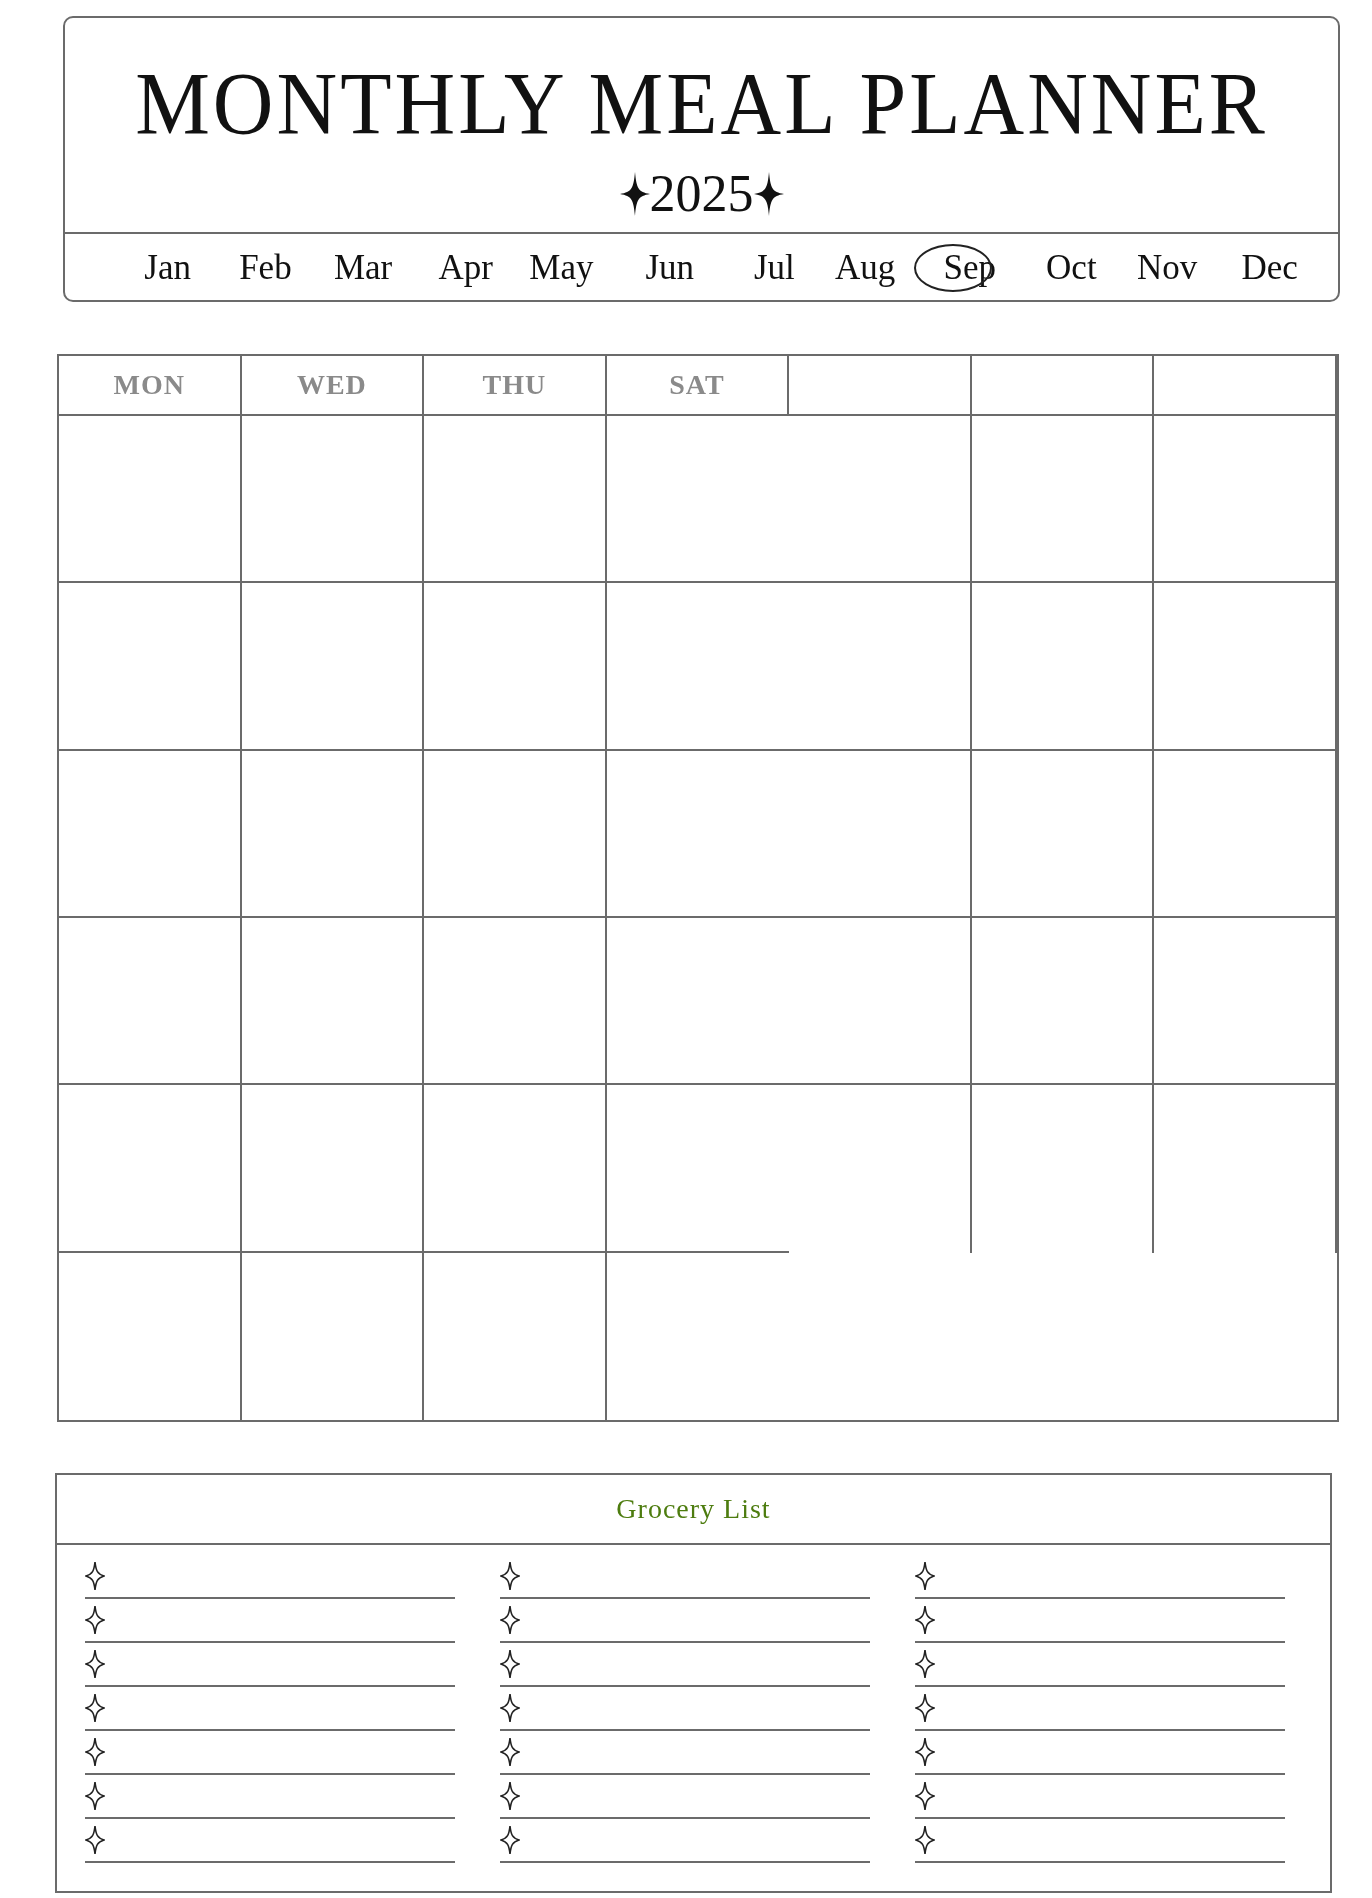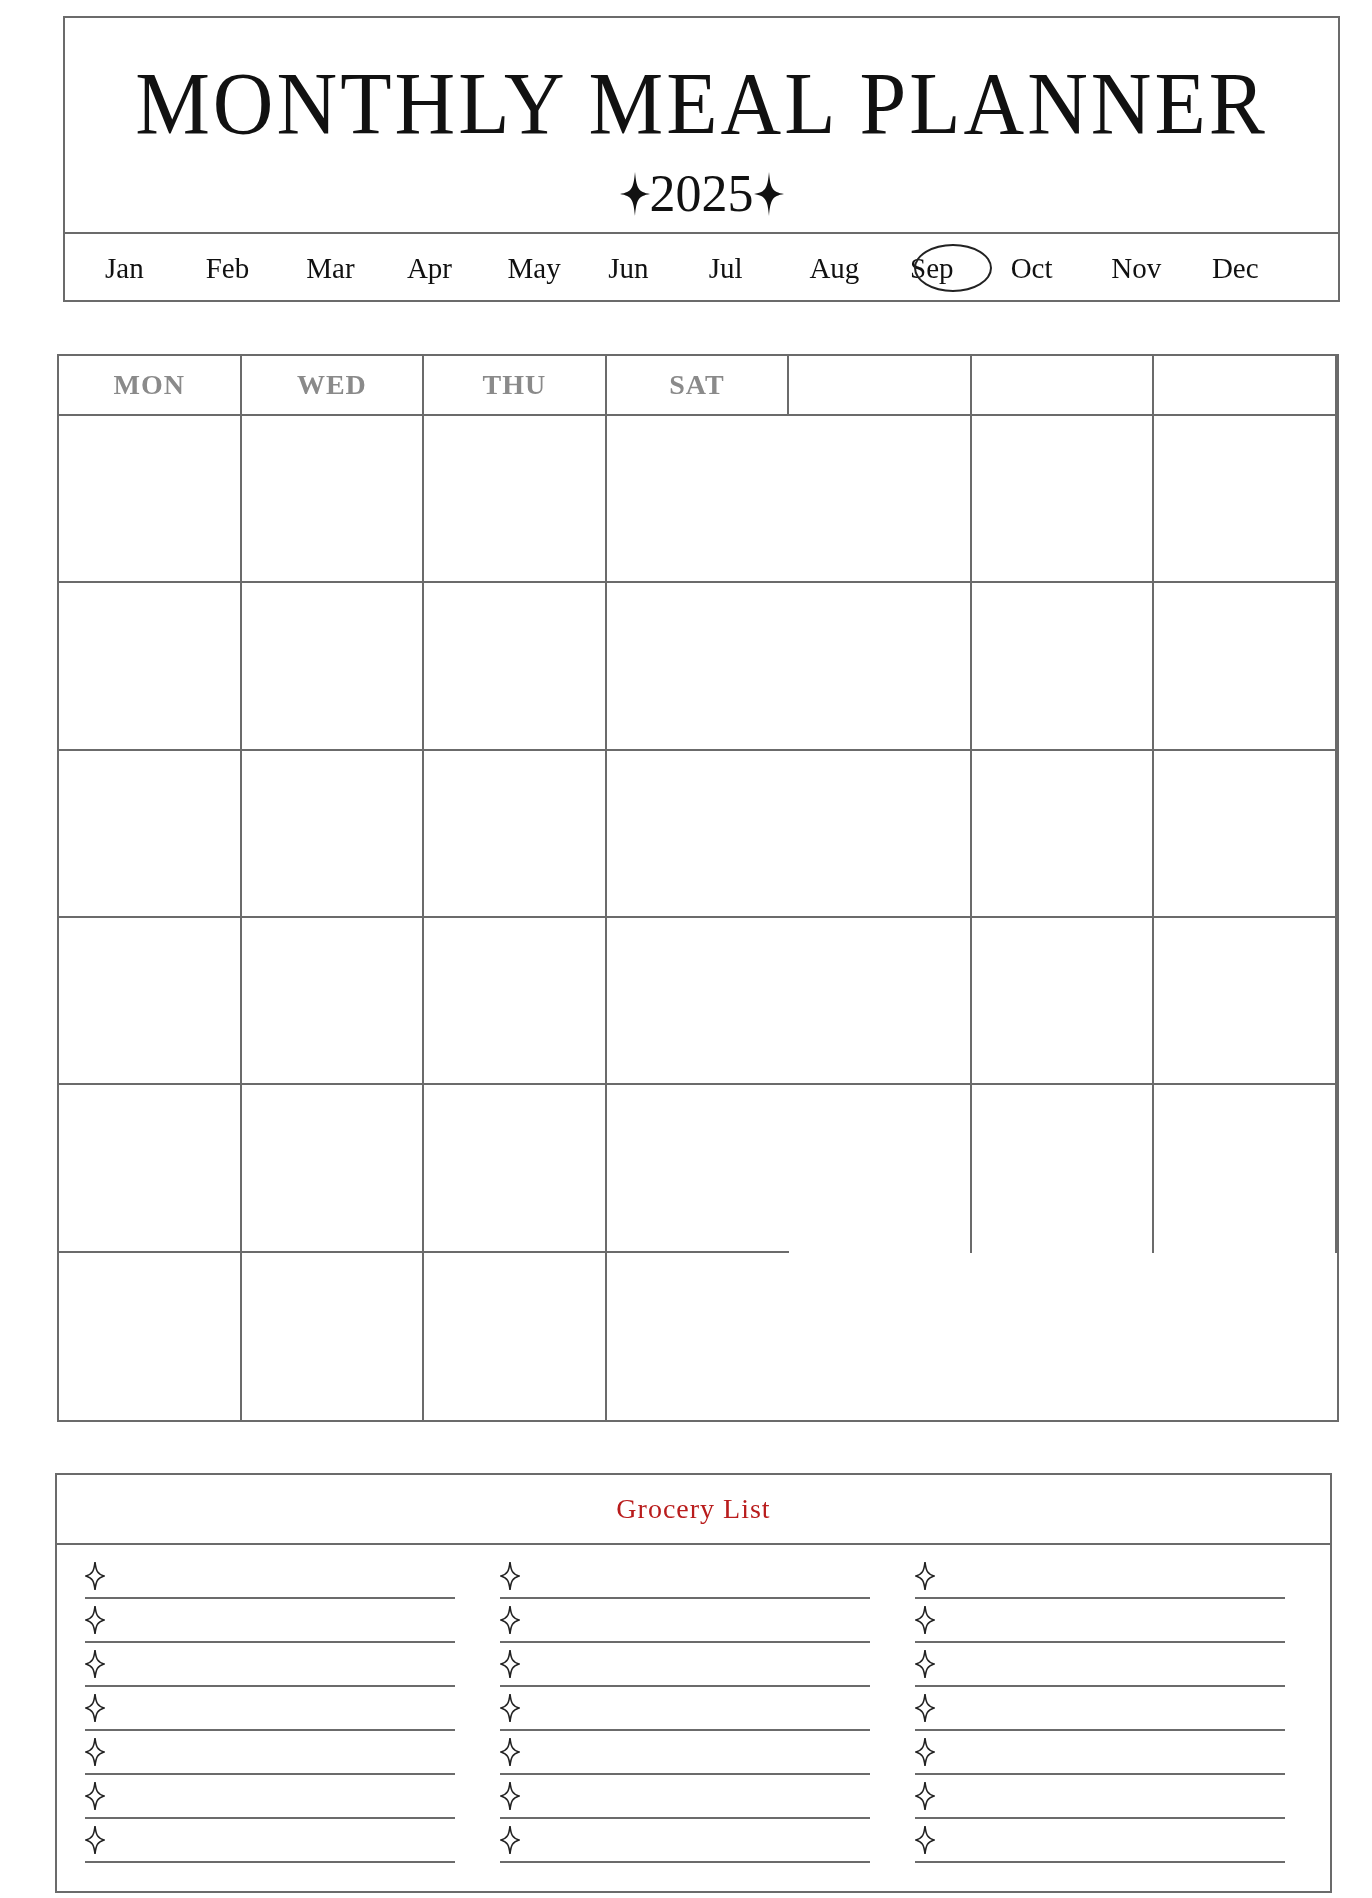--- a/index.html
+++ b/index.html
@@ -2,39 +2,39 @@
 <html><head>
   <meta charset="utf-8">
   <style>
     * { box-sizing: border-box; margin: 0; padding: 0; }
     html, body { width: 1372px; height: 1898px; background: #ffffff; overflow: hidden; }
     body { position: relative; font-family: "Liberation Serif", "DejaVu Serif", serif; color: #111; }
 
     .box { position: absolute; border: 2px solid #6b6b6b; background: #fff; }
 
     
-    #header { left: 63px; top: 16px; width: 1277px; height: 286px; }
+    #header { left: 63px; top: 16px; width: 1277px; height: 286px; border-radius: 10px; }
     #title {
       position: absolute; left: 0; right: 0; top: 44px; text-align: center;
       font-size: 84px; line-height: 84px; letter-spacing: 3px; font-weight: normal;
       transform: scaleY(1.05);
     }
     #year-row {
       position: absolute; left: 0; right: 0; top: 146px; height: 60px;
       display: flex; justify-content: center; align-items: center; 
     }
     #year { font-size: 52px; line-height: 60px; }
     .sparkle-solid { width: 30px; height: 44px; display: block; }
     #month-divider { position: absolute; left: 0; right: 0; top: 214px; border-top: 2px solid #6b6b6b; }
     #months {
       position: absolute; left: 40px; right: 40px; top: 216px; height: 68px;
       display: flex; justify-content: space-between; align-items: center;
     }
     .month {
-      font-size: 29px; width: 86px; text-align: left; position: relative; cursor: pointer;
+      font-size: 35px; width: 86px; text-align: right; position: relative; cursor: pointer;
       line-height: 40px;
     }
     .month.selected::after {
       content: ""; position: absolute; left: 4px; right: 4px; top: -4px; bottom: -4px;
       border: 2px solid #222; border-radius: 50%;
     }
 
     
     #calendar { left: 57px; top: 354px; width: 1282px; height: 1068px; display: grid;
       grid-template-columns: repeat(7, 1fr); grid-template-rows: 60px repeat(6, 1fr); }
@@ -45,21 +45,21 @@
     }
     .cell { border-right: 2px solid #6b6b6b; border-bottom: 2px solid #6b6b6b; cursor: text; }
     .day-head.last, .cell.last-col { border-right: none; }
     .cell.last-row { border-bottom: none; }
 
     
     #grocery { left: 55px; top: 1473px; width: 1277px; height: 420px; }
     #grocery-title {
       position: absolute; left: 0; right: 0; top: 0; height: 70px;
       display: flex; align-items: center; justify-content: center;
-      font-size: 28px; color: #b91c1c; letter-spacing: 1px;
+      font-size: 28px; color: #4d7c0f; letter-spacing: 1px;
       border-bottom: 2px solid #6b6b6b;
     }
     .g-col { position: absolute; top: 80px; width: 370px; }
     .g-item { position: relative; height: 44px; border-bottom: 2px solid #6b6b6b; cursor: text; }
     .sparkle-outline { position: absolute; left: 0; top: 6px; width: 20px; height: 30px; }
   </style>
 </head>
 <body>
 
 <div id="header" class="box">

